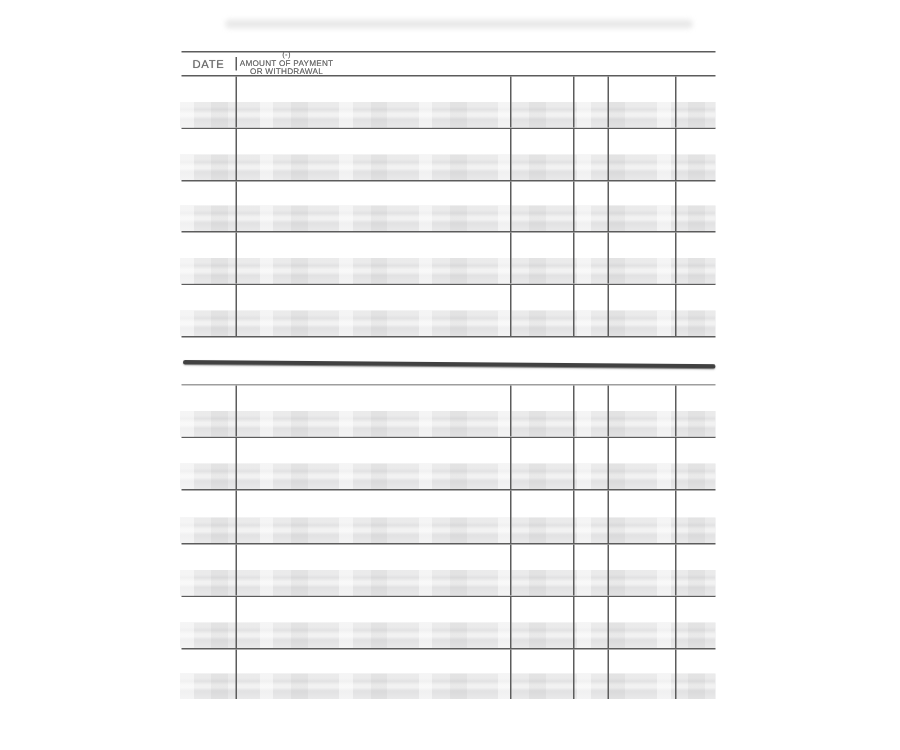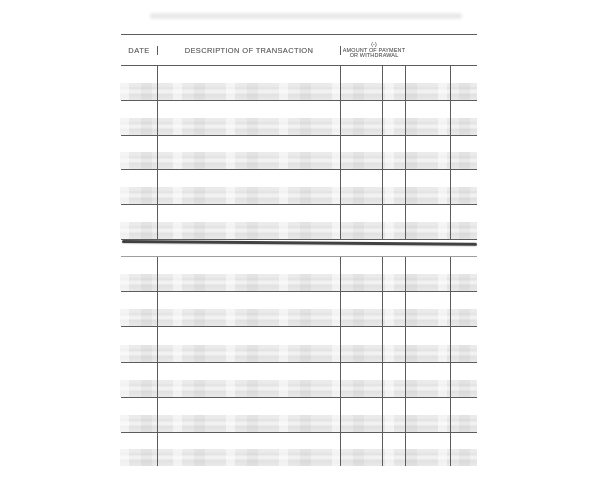--- a/index.html
+++ b/index.html
@@ -13,21 +13,21 @@
 
   
   .smudge{position:absolute;left:150px;top:13px;width:312px;height:6px;
           background:#e9e9e9;filter:blur(1.8px);border-radius:3px;}
 
   .section{position:absolute;left:121px;width:356px;filter:blur(0.2px);}
   .section.top{top:34px;}
   .section.bottom{top:256px;border-top:1px solid var(--rule-light);}
 
   
-  .header{display:flex;height:32px;box-sizing:border-box;
+  .header{display:flex;height:17px;box-sizing:border-box;
           border-top:1.2px solid var(--rule);border-bottom:1.3px solid var(--rule);
           background:#fff;align-items:center;}
   .h-cell{display:flex;align-items:center;justify-content:center;box-sizing:border-box;
           color:var(--ink);text-shadow:0 0 0.5px rgba(110,110,110,.7);}
   .h-cell:not(:last-child){border-right:1.3px solid var(--rule);}
   .c-date{width:37px;}  .c-desc{width:183px;}  .c-amt{width:65px;}  .c-bal{width:71px;}
   .h-cell span{font-size:7.5px;letter-spacing:0.5px;white-space:nowrap;}
   .c-desc span{letter-spacing:0.35px;}
   .amt-lines{text-align:center;font-size:7px;line-height:7px;letter-spacing:0.2px;
              transform:scale(0.78);transform-origin:50% 50%;white-space:nowrap;}
@@ -63,23 +63,20 @@
 
 <div id="sheet">
 
   <div class="smudge"></div>
 
   <div class="section top">
     <div class="header">
       <div class="h-cell c-date">
         <span>DATE</span>
       </div>
-      <div class="h-cell c-desc">
-        <span>DESCRIPTION OF TRANSACTION</span>
-      </div>
       <div class="h-cell c-amt">
         <div class="amt-lines">
           <div class="sign">(-)</div>
           <div>AMOUNT OF PAYMENT</div>
           <div>OR WITHDRAWAL</div>
         </div>
       </div>
     </div>
     <div class="rows">
         <div class="row">

